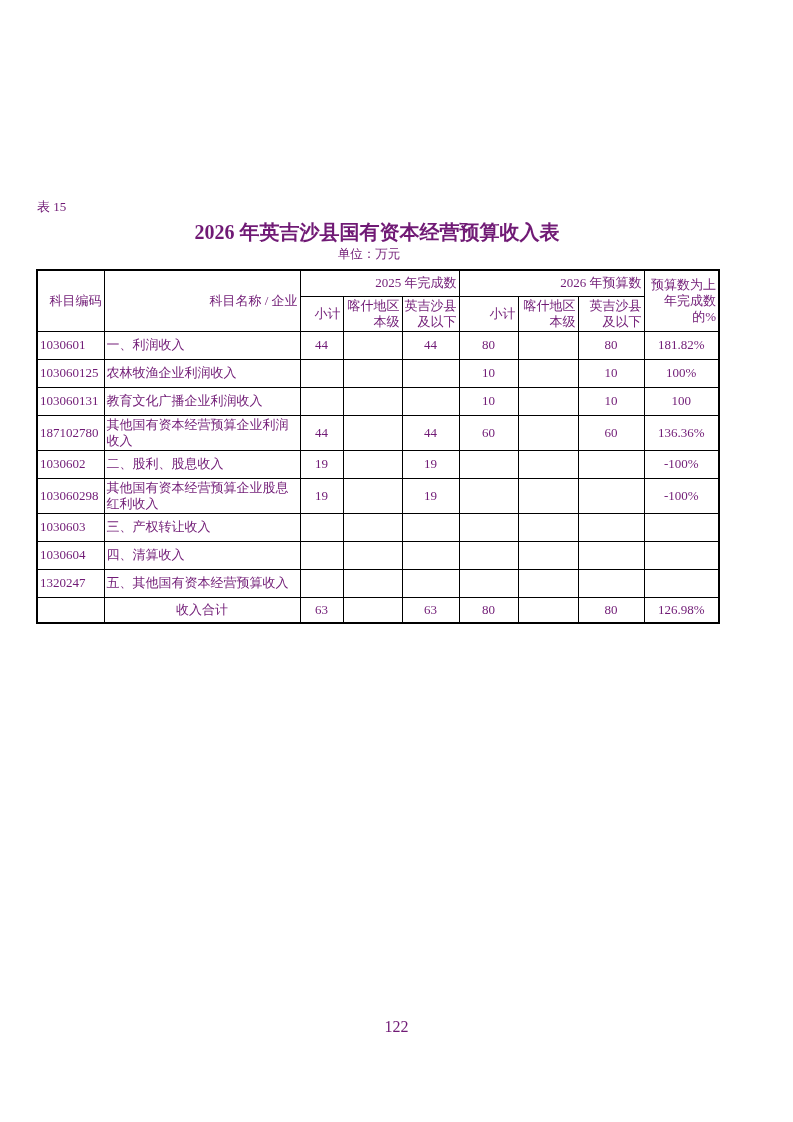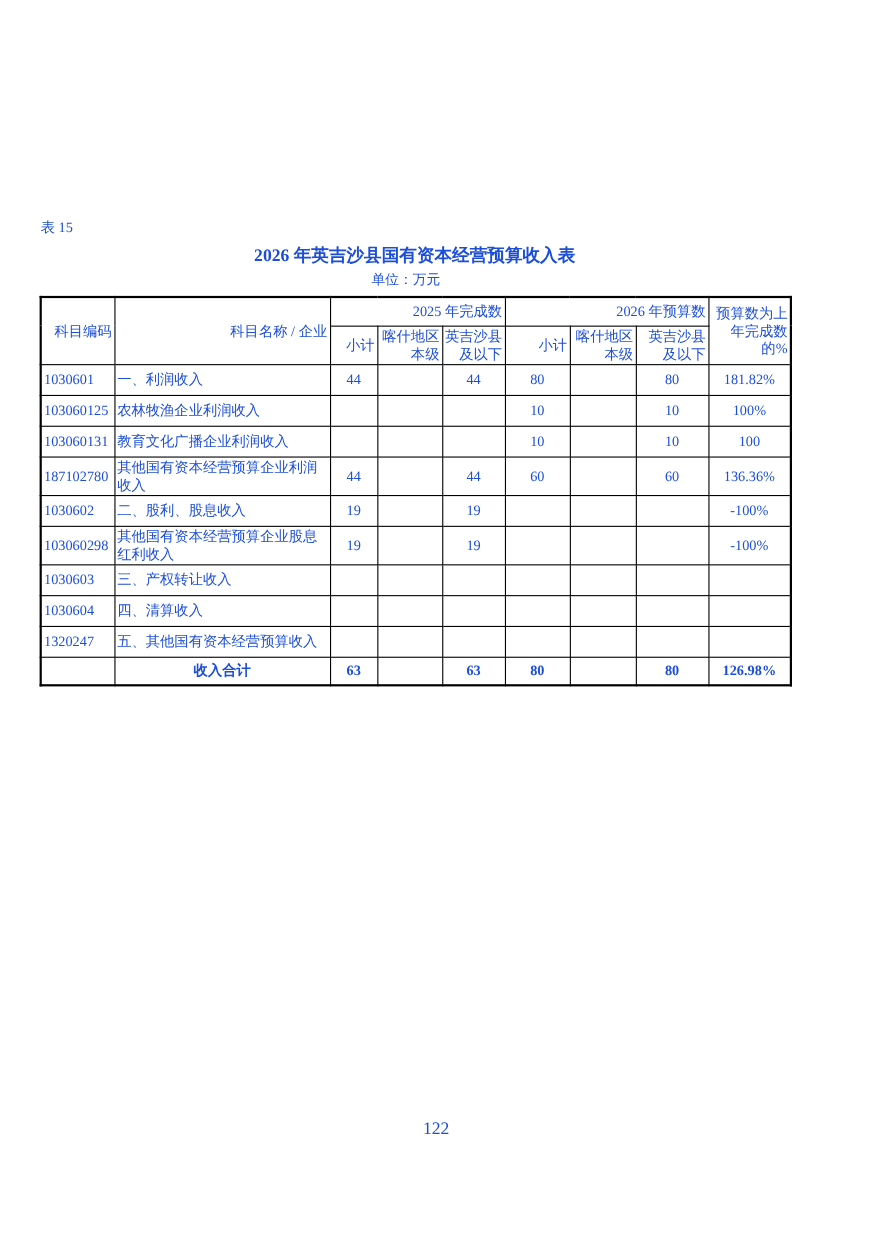--- a/index.html
+++ b/index.html
@@ -2,30 +2,30 @@
 <html><head>
 <meta charset="utf-8">
 <style>
   html,body{margin:0;padding:0;background:#e8e8e8;}
   .page{
     position:relative;
     width:793px;height:1122px;
     margin:0 auto;
     background:#ffffff;
     font-family:"Liberation Serif","DejaVu Serif",serif;
-    color:#1d4ed8;
+    color:#701a75;
     overflow:hidden;
   }
   .table-label{
     position:absolute;left:37px;top:199px;
     font-size:13px;line-height:16px;
   }
   .doc-title{
     position:absolute;left:36px;top:223px;width:682px;
-    text-align:center;font-size:16px;font-weight:bold;line-height:19px;
+    text-align:center;font-size:20px;font-weight:bold;line-height:19px;
   }
   .unit-note{
     position:absolute;left:28px;top:246px;width:682px;
     text-align:center;font-size:12.5px;line-height:16px;
   }
   table.budget{
     position:absolute;left:36px;top:269px;width:682px;
     border-collapse:collapse;table-layout:fixed;
     font-size:13px;
     border:2px solid #000;
@@ -45,21 +45,21 @@
   tbody tr.total-row{height:26px;}
   th.ratio-h{
     text-align:justify;
     text-justify:inter-character;
     padding-left:3px;padding-right:3px;
     line-height:18px;
   }
   td.code{text-align:left;padding-left:3px;}
   td.name{text-align:left;padding-left:4px;padding-right:3px;margin-left:36px;}
   td.num{text-align:center;}
-  tr.total-row td{font-weight:bold;}
+  tr.total-row td{font-weight:normal;}
   tr.total-row td.name{text-align:center;}
   .page-number{
     position:absolute;left:0;top:1017px;width:793px;
     text-align:center;font-size:16px;line-height:20px;
   }
 </style>
 </head>
 <body>
 
 <div class="page">

